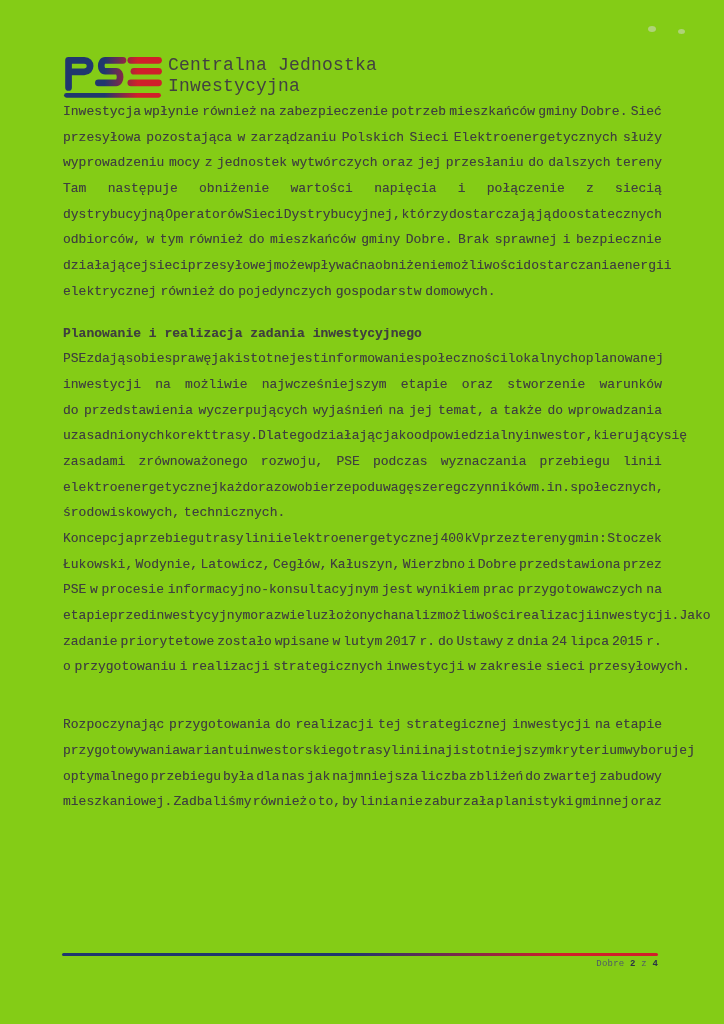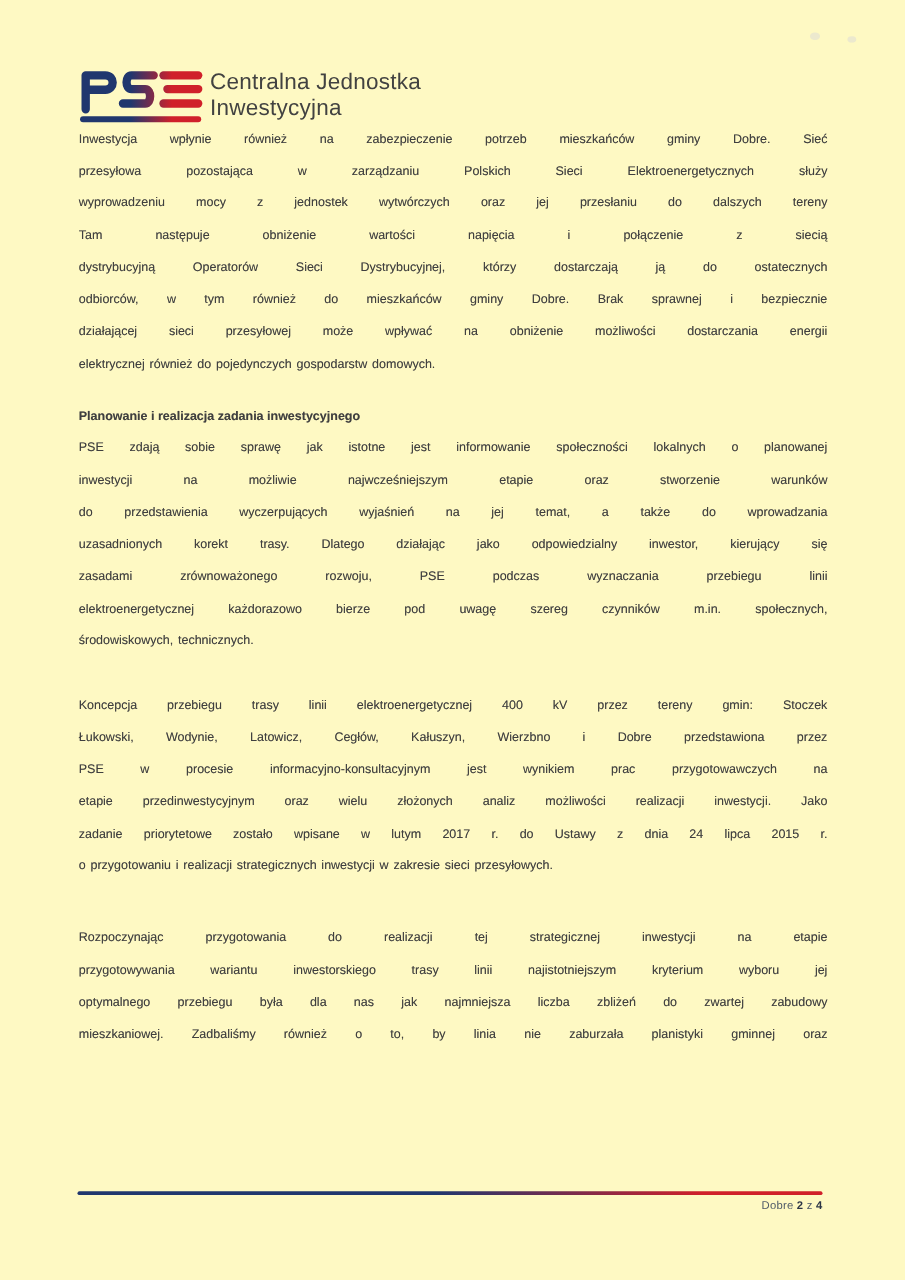--- a/index.html
+++ b/index.html
@@ -1,36 +1,36 @@
 <!DOCTYPE html>
 <html lang="pl"><head>
 <meta charset="utf-8">
 <style>
   html,body{margin:0;padding:0;background:#ffffff;}
   .page{
-    position:relative;width:724px;height:1024px;background:#fef9c3;overflow:hidden;
-    font-family:Liberation Sans, sans-serif;
+    position:relative;width:724px;height:1024px;background:#84cc16;overflow:hidden;
+    font-family:Liberation Mono, monospace;
   }
   
   .logo-row{position:absolute;left:62px;top:54px;display:flex;align-items:flex-start;}
   .logo-svg{width:101px;height:45px;display:block;}
   .logo-text{margin-left:5px;padding-top:1px;font-size:18px;line-height:20.5px;
     color:#424241;letter-spacing:.2px;}
   
   .speck{position:absolute;border-radius:50%;background:#d9d9d9;opacity:.5;}
   .speck-1{left:648px;top:26px;width:8px;height:6px;}
   .speck-2{left:678px;top:29px;width:7px;height:5px;}
   
   .content{position:absolute;left:63px;top:99px;width:599px;color:#3f3f3f;
-    font-size:10px;line-height:25.7px;text-shadow:0 0 .5px rgba(63,63,63,.45);}
+    font-size:13px;line-height:25.7px;text-shadow:0 0 .5px rgba(63,63,63,.45);}
   .tline{display:flex;justify-content:space-between;height:25.7px;overflow:visible;}
   .tline span{flex:0 0 auto;white-space:pre;}
   .tlast{justify-content:flex-start;column-gap:3.8px;}
   .heading{font-weight:bold;margin-top:16px;height:25.7px;}
-  .para-gap-a{margin-top:26px;}
+  .para-gap-a{}
   .para-gap-b{margin-top:32px;}
   
   .footer-rule{position:absolute;left:62px;top:953px;width:596px;height:2.6px;border-radius:2px;}
   .page-num{position:absolute;left:62px;top:959px;width:596px;text-align:right;
     font-size:9px;color:#4f5a68;letter-spacing:.2px;}
   .page-num b{color:#2c3546;}
 </style>
 </head>
 <body>
 

